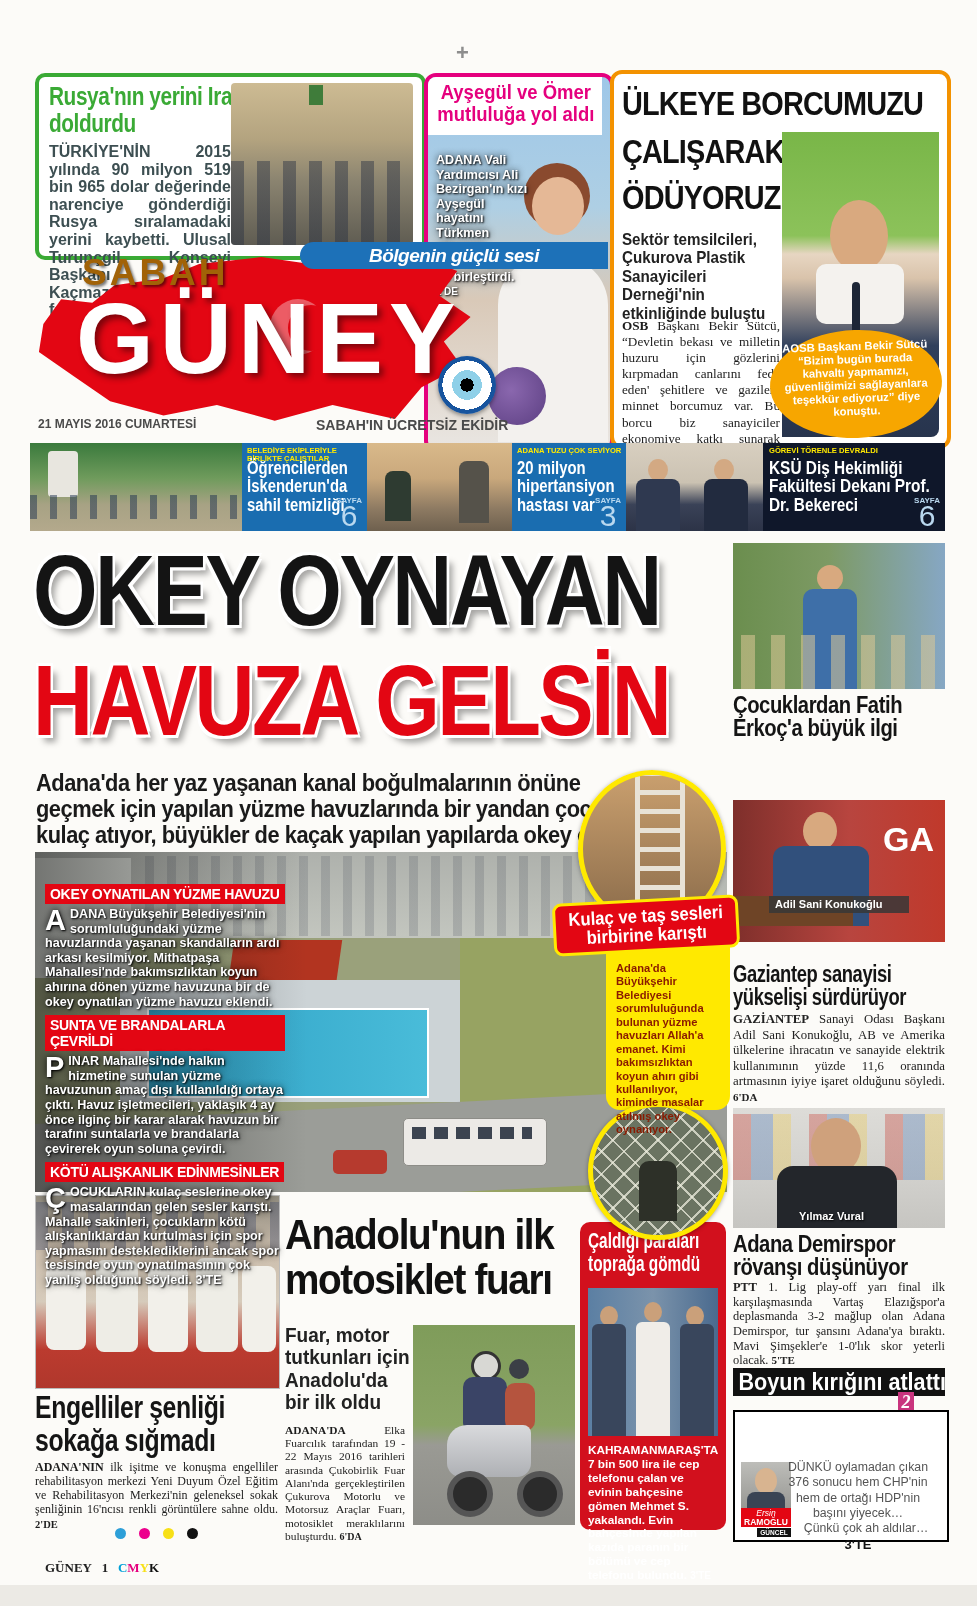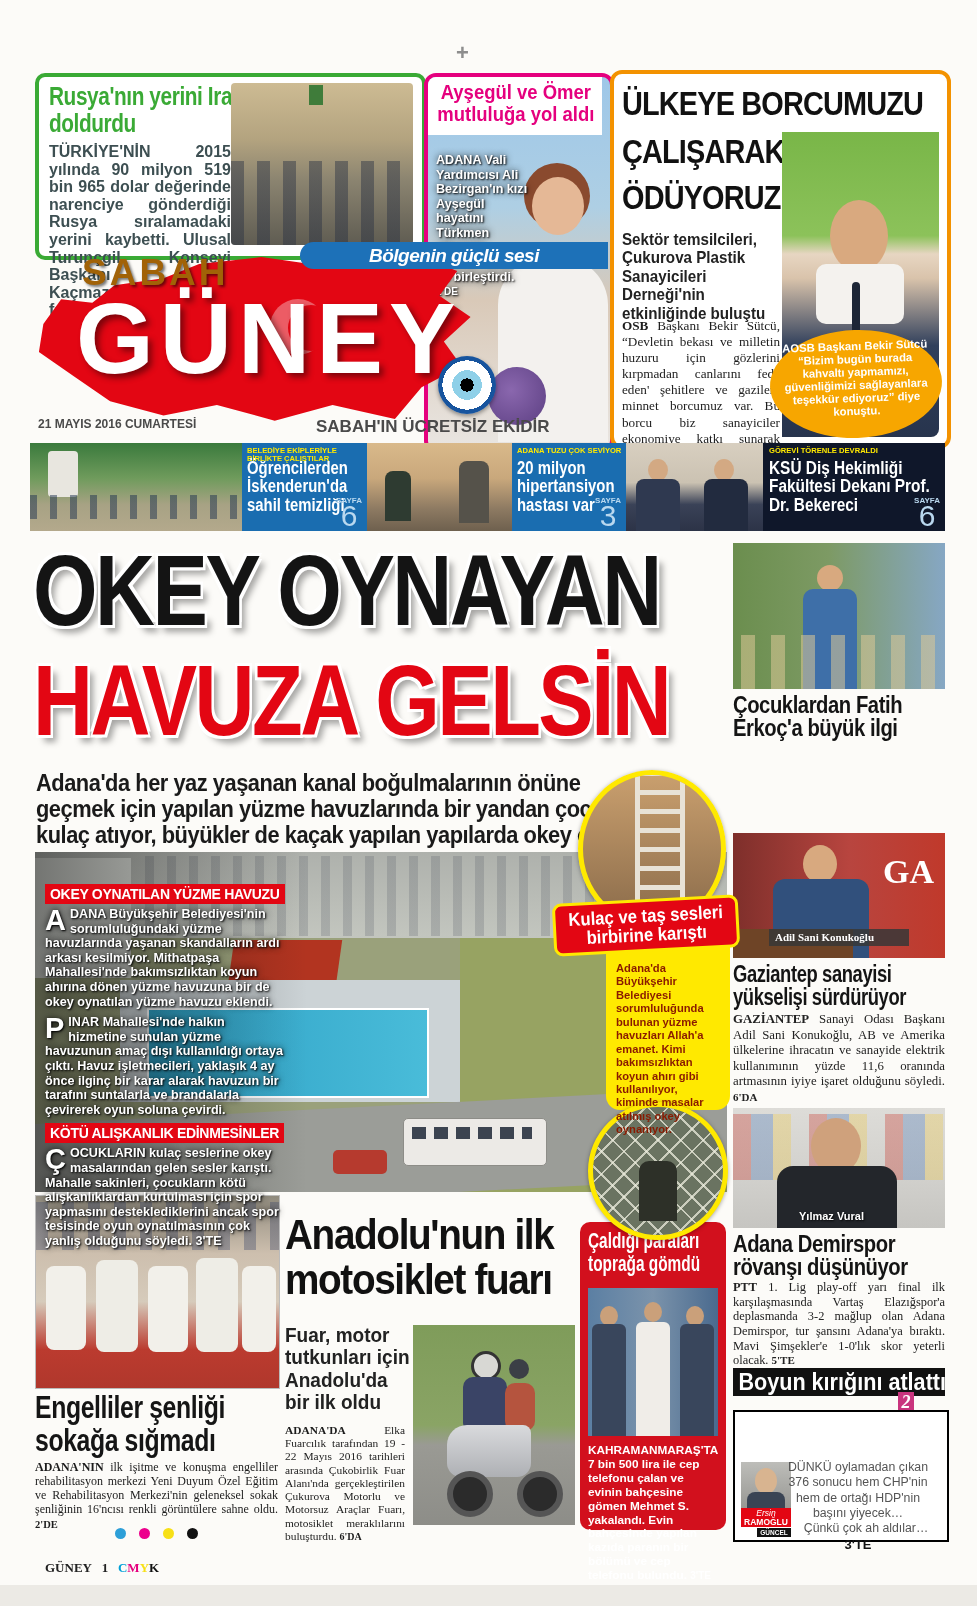--- a/index.html
+++ b/index.html
@@ -93,21 +93,21 @@
 
   <div class="abs" style="left:30px;top:250px;width:445px;height:176px;background:#e30613;z-index:5;
        clip-path:polygon(3% 42%,7% 28%,14% 30%,19% 20%,30% 16%,38% 8%,52% 4%,63% 8%,72% 4%,80% 10%,88% 4%,96% 12%,92% 26%,99% 38%,93% 52%,97% 66%,88% 78%,82% 96%,68% 88%,55% 97%,42% 88%,30% 94%,18% 86%,10% 72%,2% 58%);">
     <div class="abs" style="left:54%;top:28%;width:56px;height:56px;border-radius:50%;background:#f2969c;opacity:.6;"></div>
     <div class="abs" style="left:58%;top:31%;width:46px;height:46px;border-radius:50%;background:#e30613;"></div>
   </div>
   <div class="abs cond" style="left:82px;top:254px;font-size:37px;color:#a16207;letter-spacing:3px;z-index:6;text-shadow:2px 2px 3px rgba(0,0,0,.55);">SABAH</div>
   <div class="abs cond" style="left:76px;top:288px;font-size:100px;color:#fff;letter-spacing:6px;z-index:6;text-shadow:4px 4px 6px rgba(0,0,0,.45);">GÜNEY</div>
   <div class="abs" style="left:438px;top:356px;width:58px;height:58px;border-radius:50%;z-index:7;background:radial-gradient(circle,#000 0 16%,#8fd0e8 16% 36%,#fff 36% 60%,#17549e 60% 100%);box-shadow:0 2px 4px rgba(0,0,0,.4);"></div>
   <div class="abs b" style="left:38px;top:417px;font-size:12px;color:#4a4a4a;z-index:6;">21 MAYIS 2016 CUMARTESİ</div>
-  <div class="abs b" style="left:316px;top:417px;font-size:17px;color:#4a4a4a;z-index:6;">SABAH'IN ÜCRETSİZ EKİDİR</div>
+  <div class="abs b" style="left:316px;top:417px;font-size:14px;color:#4a4a4a;z-index:6;">SABAH'IN ÜCRETSİZ EKİDİR</div>
 
   <div class="photo" style="left:30px;top:443px;width:212px;height:88px;background:linear-gradient(180deg,#3a7a3d 0%,#6f9b5c 40%,#a7a284 70%,#b4a98c 100%);">
     <div class="abs" style="left:18px;top:8px;width:30px;height:46px;background:#e8e6df;border-radius:4px;"></div>
     <div class="abs" style="left:0;top:52px;width:212px;height:24px;background:repeating-linear-gradient(90deg,rgba(30,50,80,.5) 0 7px,rgba(0,0,0,0) 7px 20px);"></div>
   </div>
   <div class="abs" style="left:242px;top:443px;width:125px;height:88px;background:#1a6db0;padding:0;">
     <div class="abs kicker" style="left:5px;top:4px;width:116px;">BELEDİYE EKİPLERİYLE BİRLİKTE ÇALIŞTILAR</div>
     <div class="abs condw tztitle" style="left:5px;top:16px;width:136px;font-size:17.5px;transform:scaleX(.85);">Öğrencilerden İskenderun'da sahil temizliği</div>
     <div class="sayfa">
       <span class="w">SAYFA</span>
@@ -167,20 +167,21 @@
 
   <div class="abs" style="left:45px;top:884px;width:240px;z-index:3;">
     <div>
       <span class="redlabel">OKEY OYNATILAN YÜZME HAVUZU</span>
       <div class="ovl">
         <span class="dropcap">A</span>
         <span>DANA Büyükşehir Belediyesi'nin sorumluluğundaki yüzme havuzlarında yaşanan skandalların ardı arkası kesilmiyor. Mithatpaşa Mahallesi'nde bakımsızlıktan koyun ahırına dönen yüzme havuzuna bir de okey oynatılan yüzme havuzu eklendi.</span>
       </div>
     </div>
     <div style="margin-top:6px;">
+      <span class="redlabel">SUNTA VE BRANDALARLA ÇEVRİLDİ</span>
       <div class="ovl">
         <span class="dropcap">P</span>
         <span>INAR Mahallesi'nde halkın hizmetine sunulan yüzme havuzunun amaç dışı kullanıldığı ortaya çıktı. Havuz işletmecileri, yaklaşık 4 ay önce ilginç bir karar alarak havuzun bir tarafını suntalarla ve brandalarla çevirerek oyun soluna çevirdi.</span>
       </div>
     </div>
     <div style="margin-top:6px;">
       <span class="redlabel">KÖTÜ ALIŞKANLIK EDİNMESİNLER</span>
       <div class="ovl">
         <span class="dropcap">Ç</span>
         <span>OCUKLARIN kulaç seslerine okey masalarından gelen sesler karıştı. Mahalle sakinleri, çocukların kötü alışkanlıklardan kurtulması için spor yapmasını desteklediklerini ancak spor tesisinde oyun oynatılmasının çok yanlış olduğunu söyledi. 3'TE</span>
@@ -201,21 +202,21 @@
     <div class="abs" style="left:46px;top:54px;width:38px;height:60px;background:#2d3028;border-radius:10px 10px 0 0;"></div>
   </div>
 
   <div class="photo" style="left:733px;top:543px;width:212px;height:146px;background:linear-gradient(90deg,#6b8e4e 0%,#7d9a64 45%,#86a7c4 100%);">
     <div class="abs" style="left:84px;top:22px;width:26px;height:26px;border-radius:50%;background:#d8a97f;"></div>
     <div class="abs" style="left:70px;top:46px;width:54px;height:100px;background:#3e6fa8;border-radius:10px 10px 0 0;"></div>
     <div class="abs" style="left:8px;top:92px;width:196px;height:54px;background:repeating-linear-gradient(90deg,rgba(220,200,150,.55) 0 14px,rgba(0,0,0,0) 14px 30px);"></div>
   </div>
   <div class="abs railhead" style="left:733px;top:694px;">Çocuklardan Fatih Erkoç'a büyük ilgi</div>
 
-  <div class="photo" style="left:733px;top:833px;width:212px;height:125px;background:linear-gradient(90deg,#7e2f2b 0%,#b8453f 55%,#c0392b 100%);font-family:Liberation Serif, serif;">
+  <div class="photo" style="left:733px;top:800px;width:212px;height:142px;background:linear-gradient(90deg,#7e2f2b 0%,#b8453f 55%,#c0392b 100%);">
     <div class="abs cond" style="left:150px;top:22px;font-size:34px;color:#fff;">GA</div>
     <div class="abs" style="left:70px;top:12px;width:34px;height:38px;border-radius:50%;background:#d8a97f;"></div>
     <div class="abs" style="left:40px;top:46px;width:96px;height:80px;background:#31507c;border-radius:12px 12px 0 0;"></div>
     <div class="abs" style="left:0;top:96px;width:120px;height:30px;background:#6e4426;"></div>
     <div class="abs" style="left:36px;top:96px;width:140px;height:17px;background:rgba(55,55,55,.85);">
       <span class="b" style="display:block;color:#fff;font-size:11px;padding:2px 6px;">Adil Sani Konukoğlu</span>
     </div>
   </div>
   <div class="abs railhead" style="left:733px;top:963px;transform:scaleX(.8);width:268px;">Gaziantep sanayisi yükselişi sürdürüyor</div>
   <div class="abs railbody" style="left:733px;top:1012px;font-size:12.8px;">

